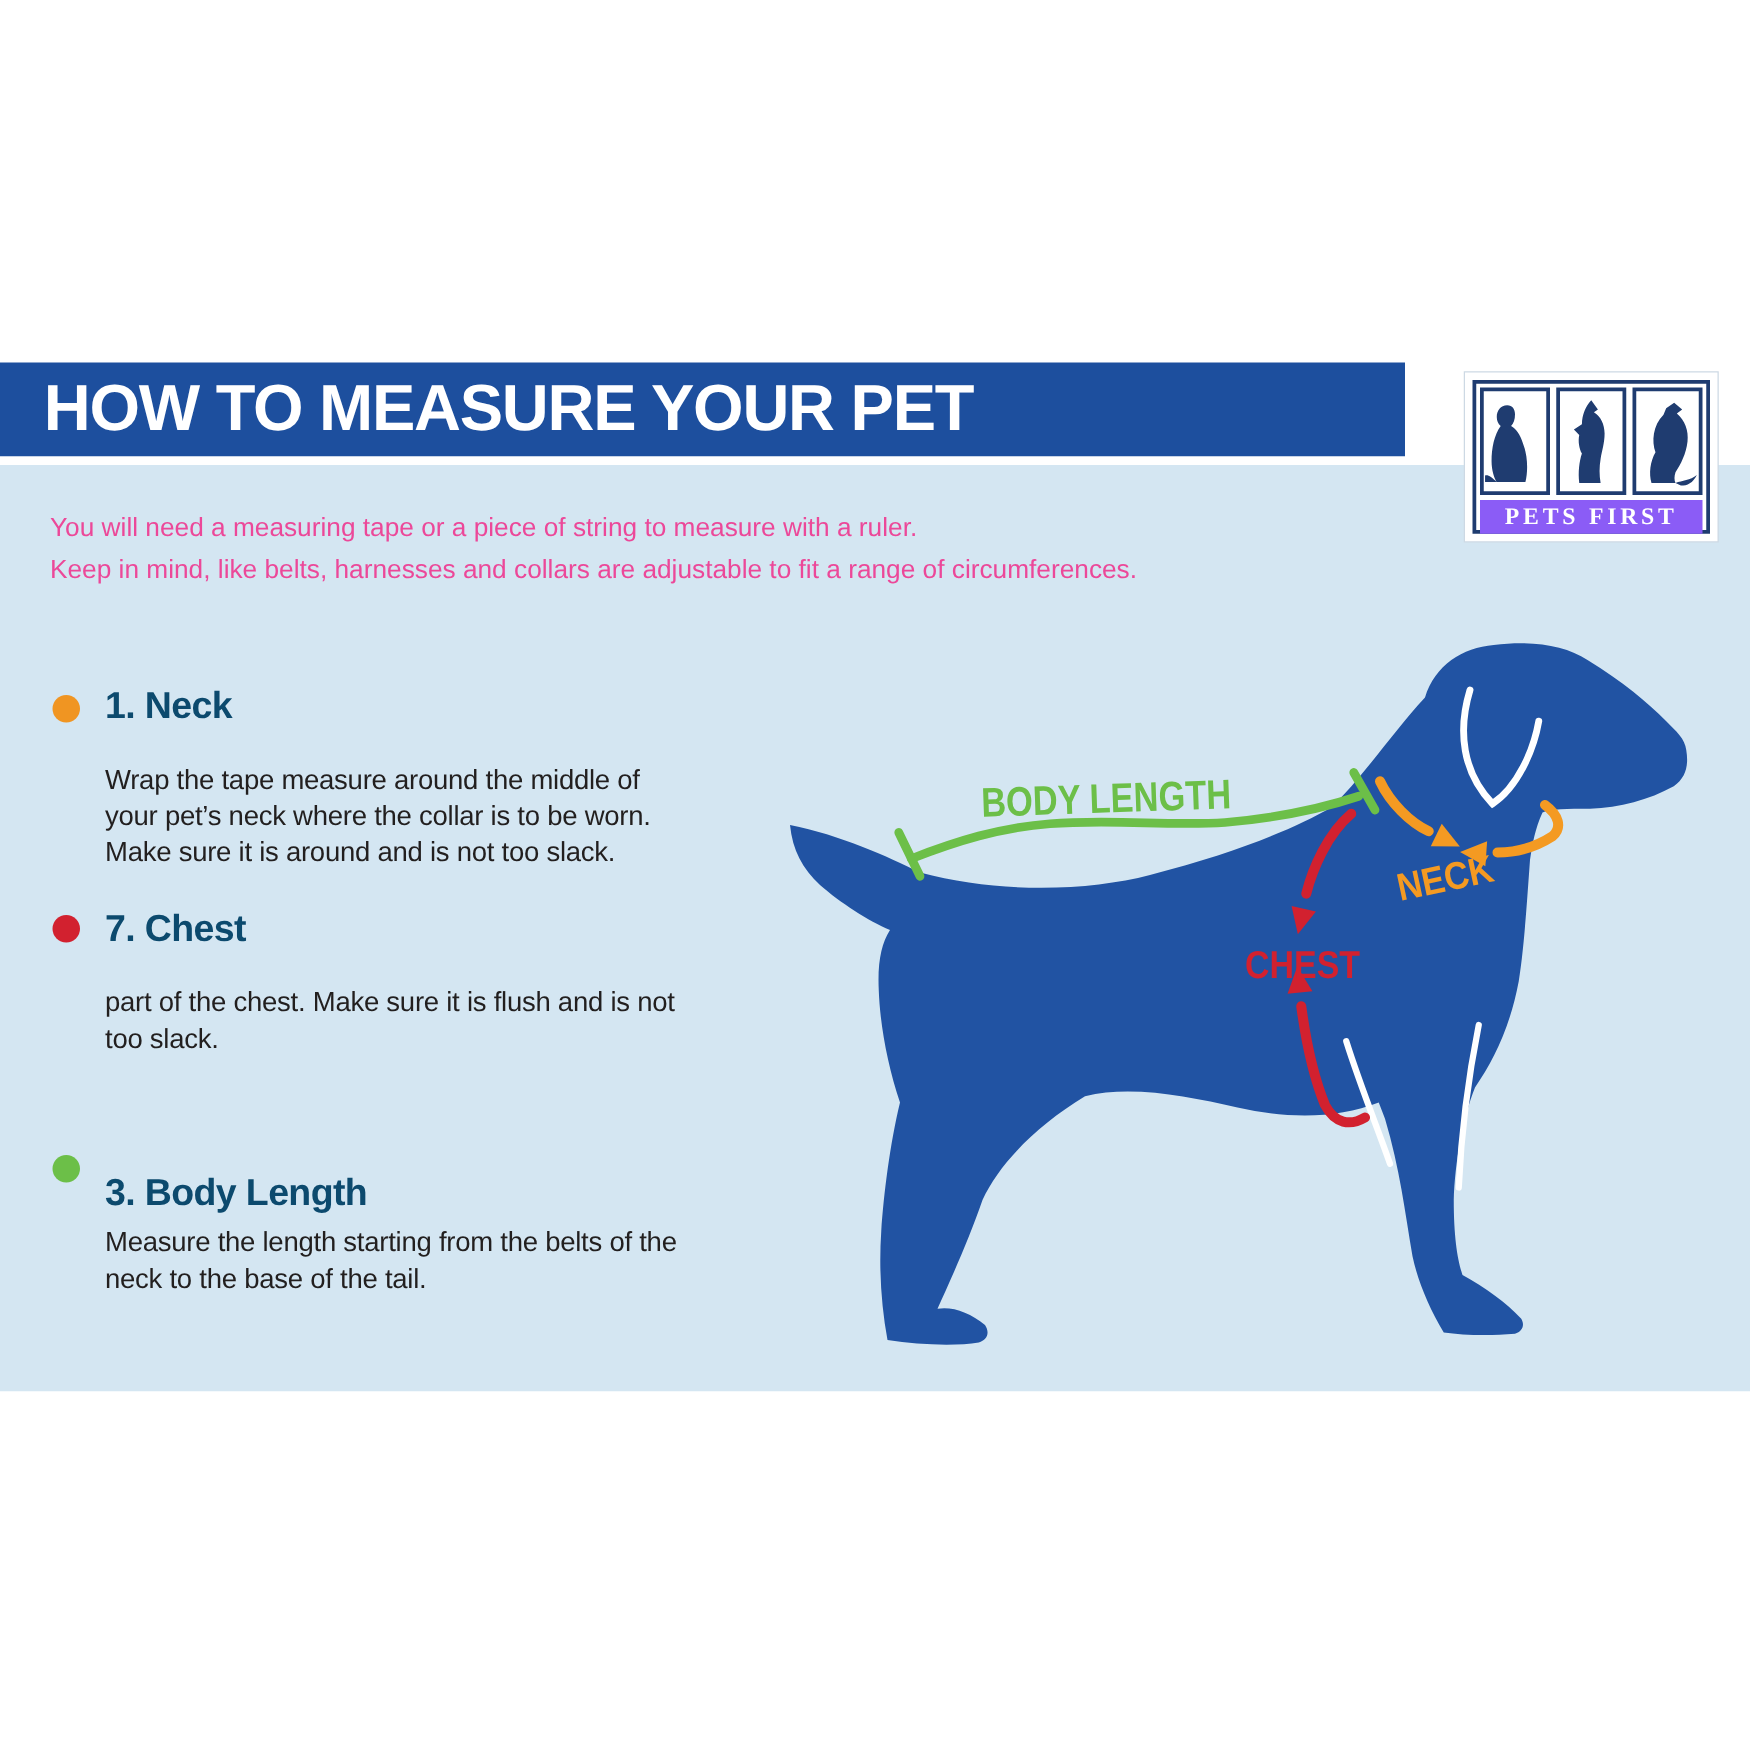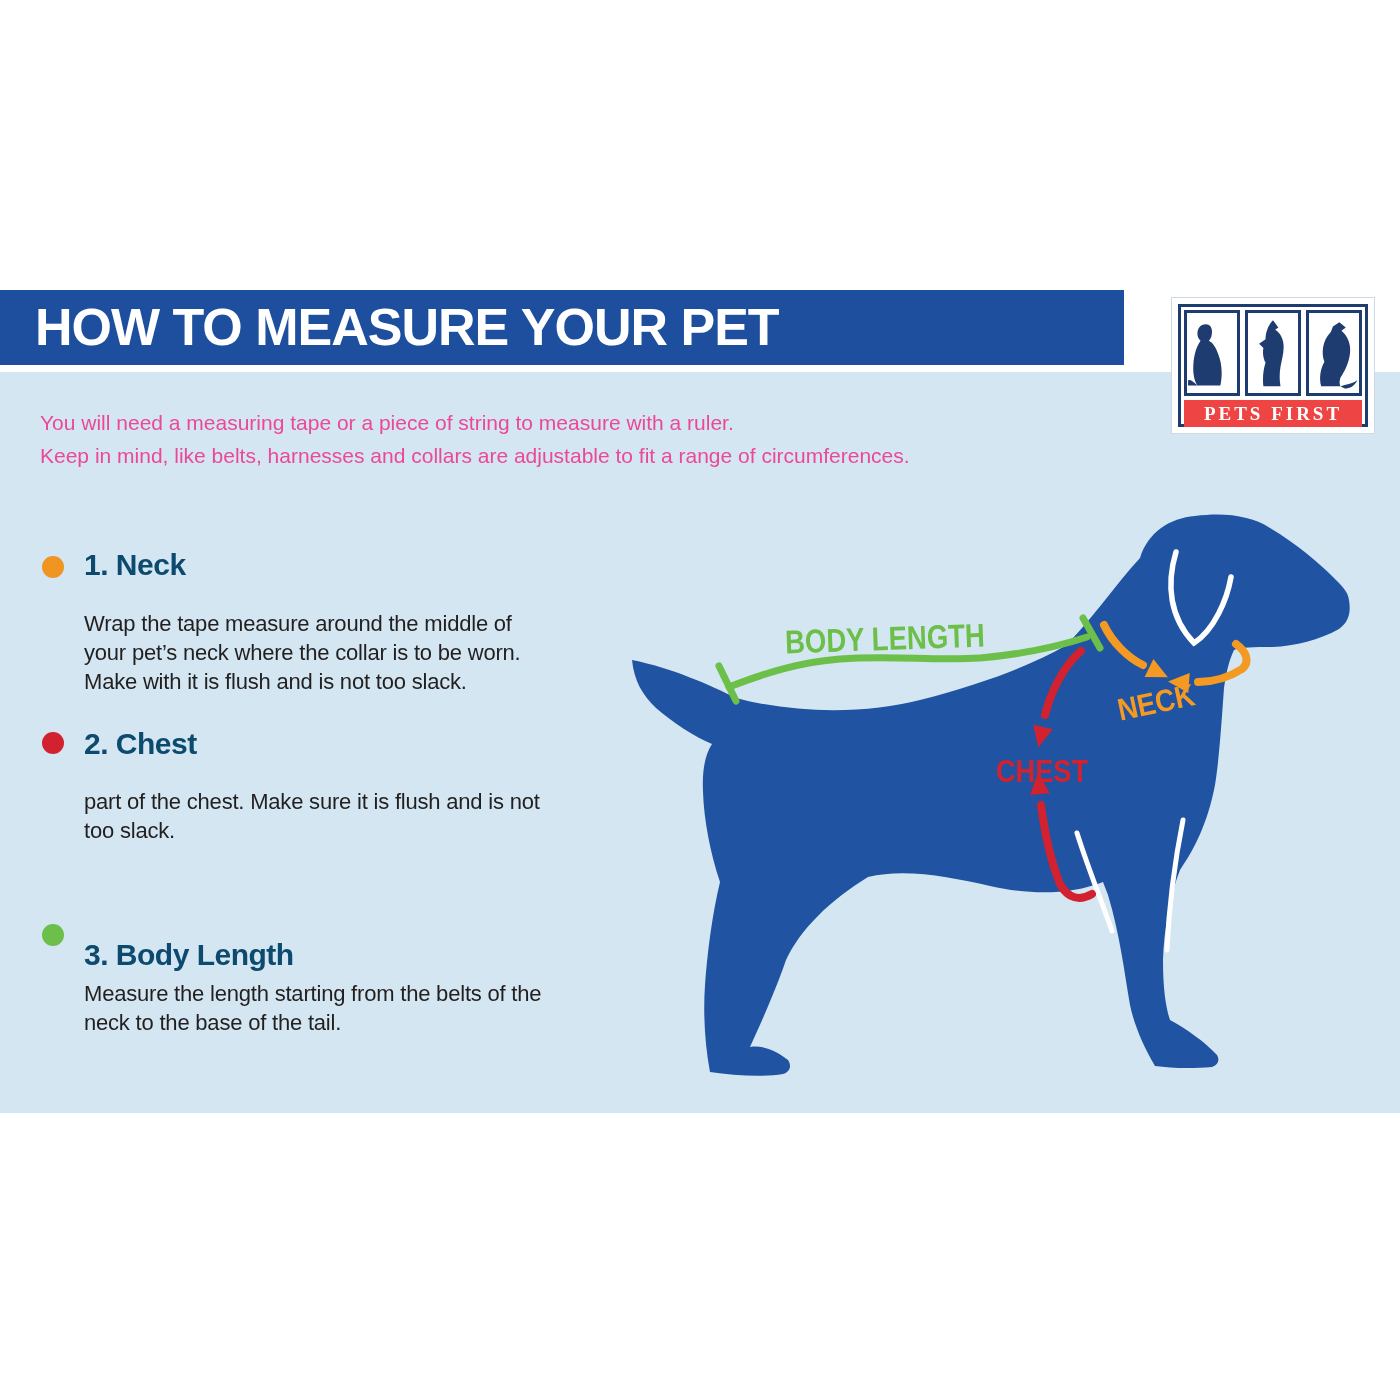--- a/index.html
+++ b/index.html
@@ -13,21 +13,21 @@
   .content{position:absolute;left:0;top:372px;width:1400px;height:741px;background:#d4e6f2;}
   
   .logo-box{position:absolute;left:1172px;top:298px;width:202px;height:135px;background:#ffffff;
             box-sizing:border-box;padding:6px;z-index:5;box-shadow:0 0 0 1px #cdd9e4;}
   .logo-inner{width:100%;height:100%;box-sizing:border-box;border:3px solid #1f3c70;
               padding:3px 3px 2px 3px;display:flex;flex-direction:column;}
   .logo-frames{display:flex;flex:1;gap:5px;justify-content:space-between;margin-bottom:4px;}
   .logo-frame{flex:1;border:3px solid #1f3c70;box-sizing:border-box;background:#ffffff;
               display:flex;align-items:flex-end;justify-content:center;overflow:hidden;}
   .logo-frame svg{display:block;width:100%;height:94%;}
-  .logo-banner{height:27px;background:#ef4444;color:#ffffff;text-align:center;
+  .logo-banner{height:27px;background:#8b5cf6;color:#ffffff;text-align:center;
                font-family:"Liberation Serif",serif;font-weight:bold;font-size:19px;
                letter-spacing:3px;line-height:27px;}
   
   .intro{position:absolute;left:40px;top:406px;color:#ec4899;font-size:21px;line-height:33px;}
   
   .bullet{position:absolute;width:22px;height:22px;border-radius:50%;}
   .bullet.orange{background:#f09522;}
   .bullet.red{background:#d2212f;}
   .bullet.green{background:#6cbf48;}
   .step-heading{position:absolute;left:84px;color:#0c4a6e;font-weight:bold;font-size:30px;
@@ -74,25 +74,25 @@
   <div class="intro">
     <div>You will need a measuring tape or a piece of string to measure with a ruler.</div>
     <div>Keep in mind, like belts, harnesses and collars are adjustable to fit a range of circumferences.</div>
   </div>
 
   <div class="bullet orange" style="left:42px;top:556px;"></div>
   <div class="step-heading" style="top:548px;">1. Neck</div>
   <div class="step-body" style="top:585px;">
     <div>Wrap the tape measure around the middle of</div>
     <div>your pet’s neck where the collar is to be worn.</div>
-    <div>Make with it is flush and is not too slack.</div>
+    <div>Make sure it is around and is not too slack.</div>
   </div>
 
   <div class="bullet red" style="left:42px;top:732px;"></div>
-  <div class="step-heading" style="top:727px;">2. Chest</div>
+  <div class="step-heading" style="top:727px;">7. Chest</div>
   <div class="step-body" style="top:763px;">
     <div>part of the chest. Make sure it is flush and is not</div>
     <div>too slack.</div>
   </div>
 
   <div class="bullet green" style="left:42px;top:924px;"></div>
   <div class="step-heading" style="top:938px;">3. Body Length</div>
   <div class="step-body" style="top:955px;">
     <div>Measure the length starting from the belts of the</div>
     <div>neck to the base of the tail.</div>

